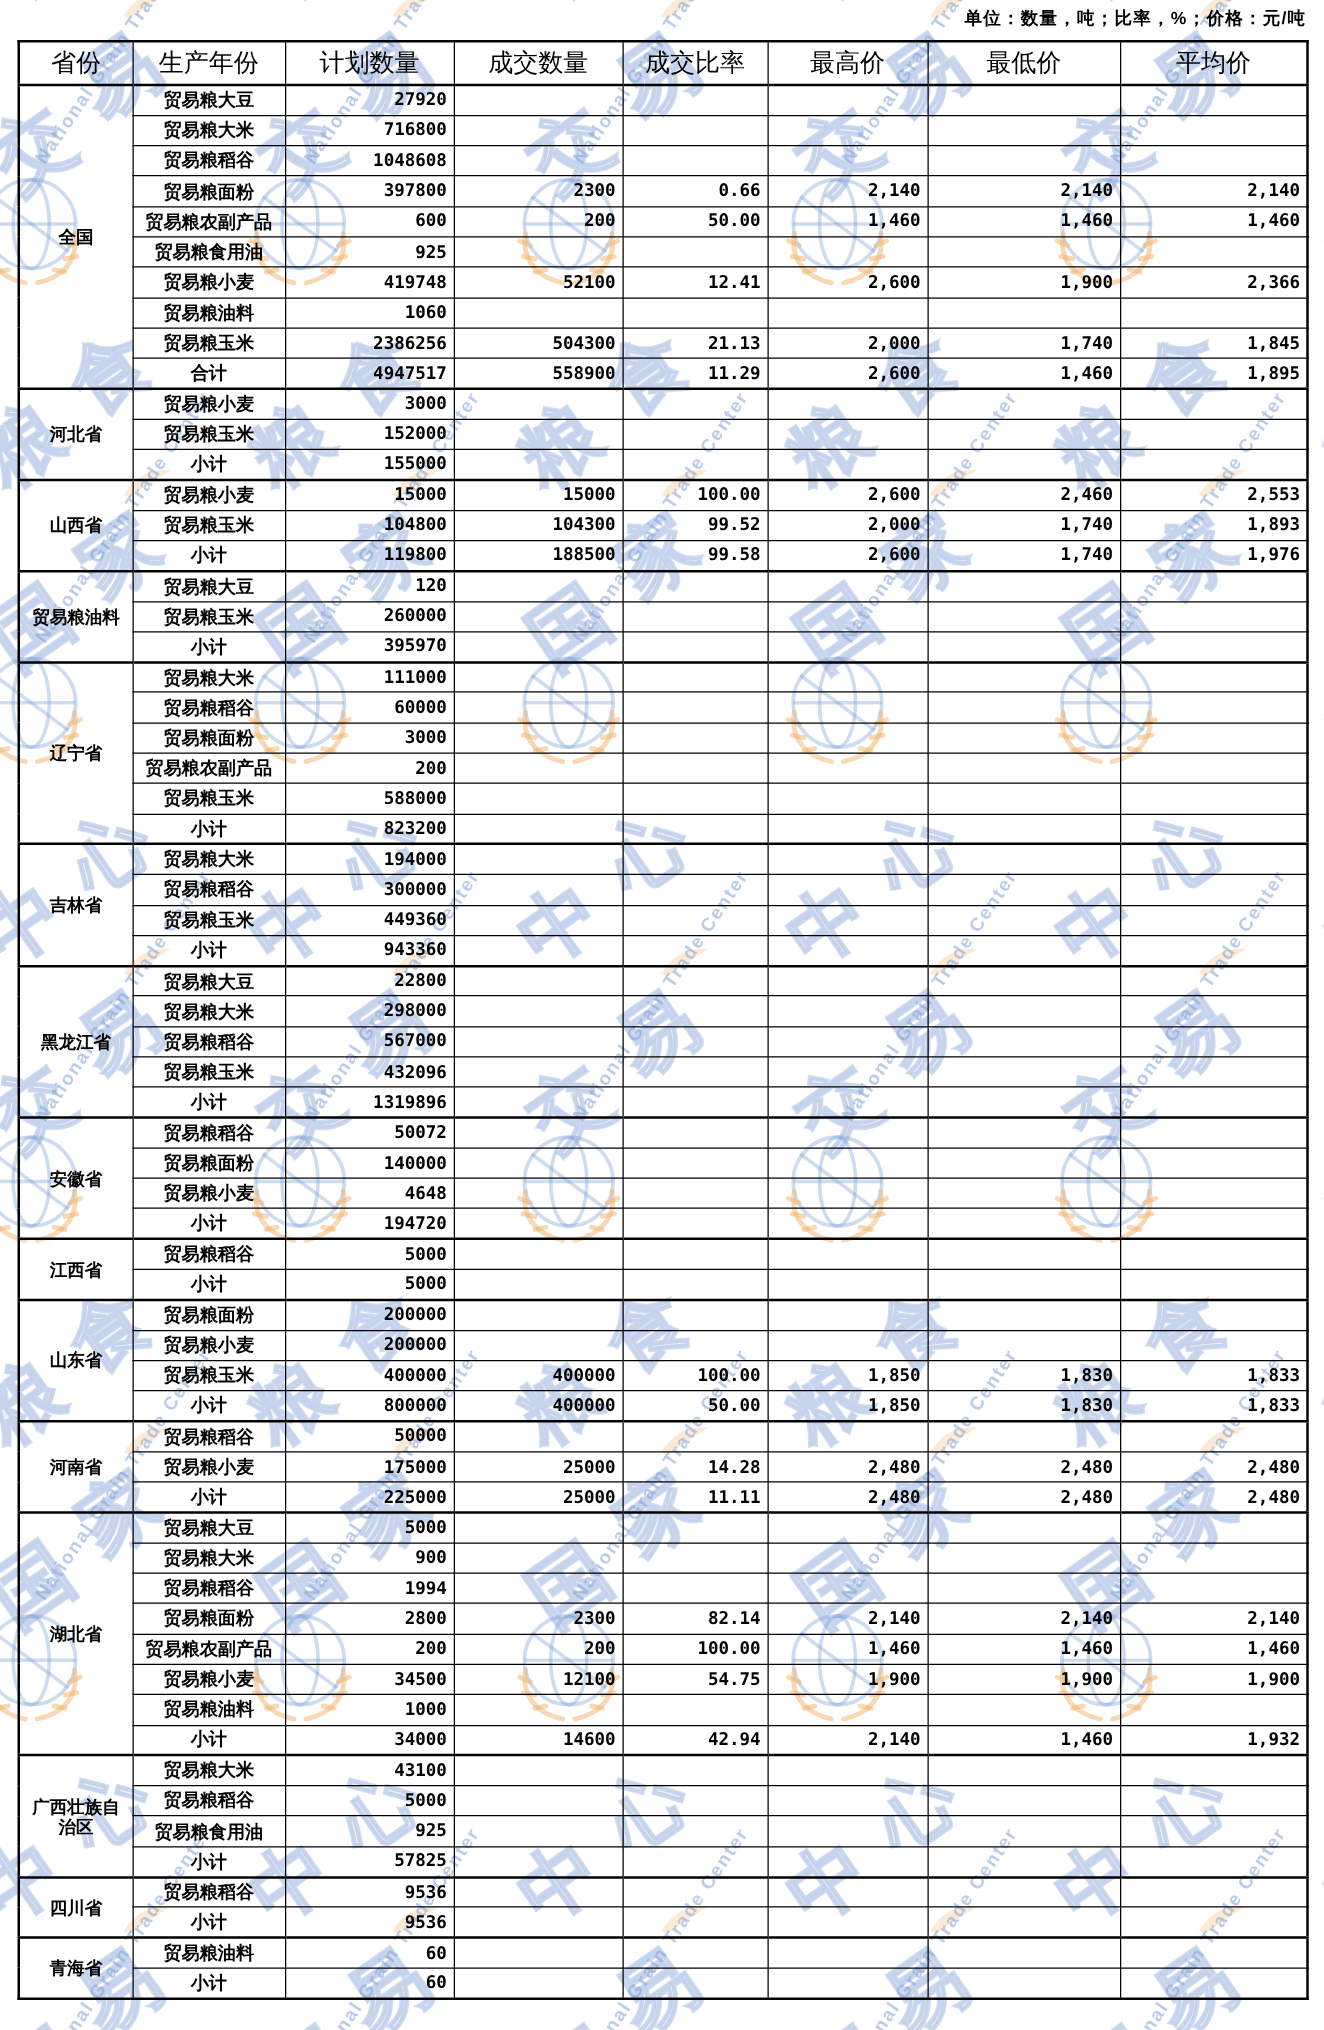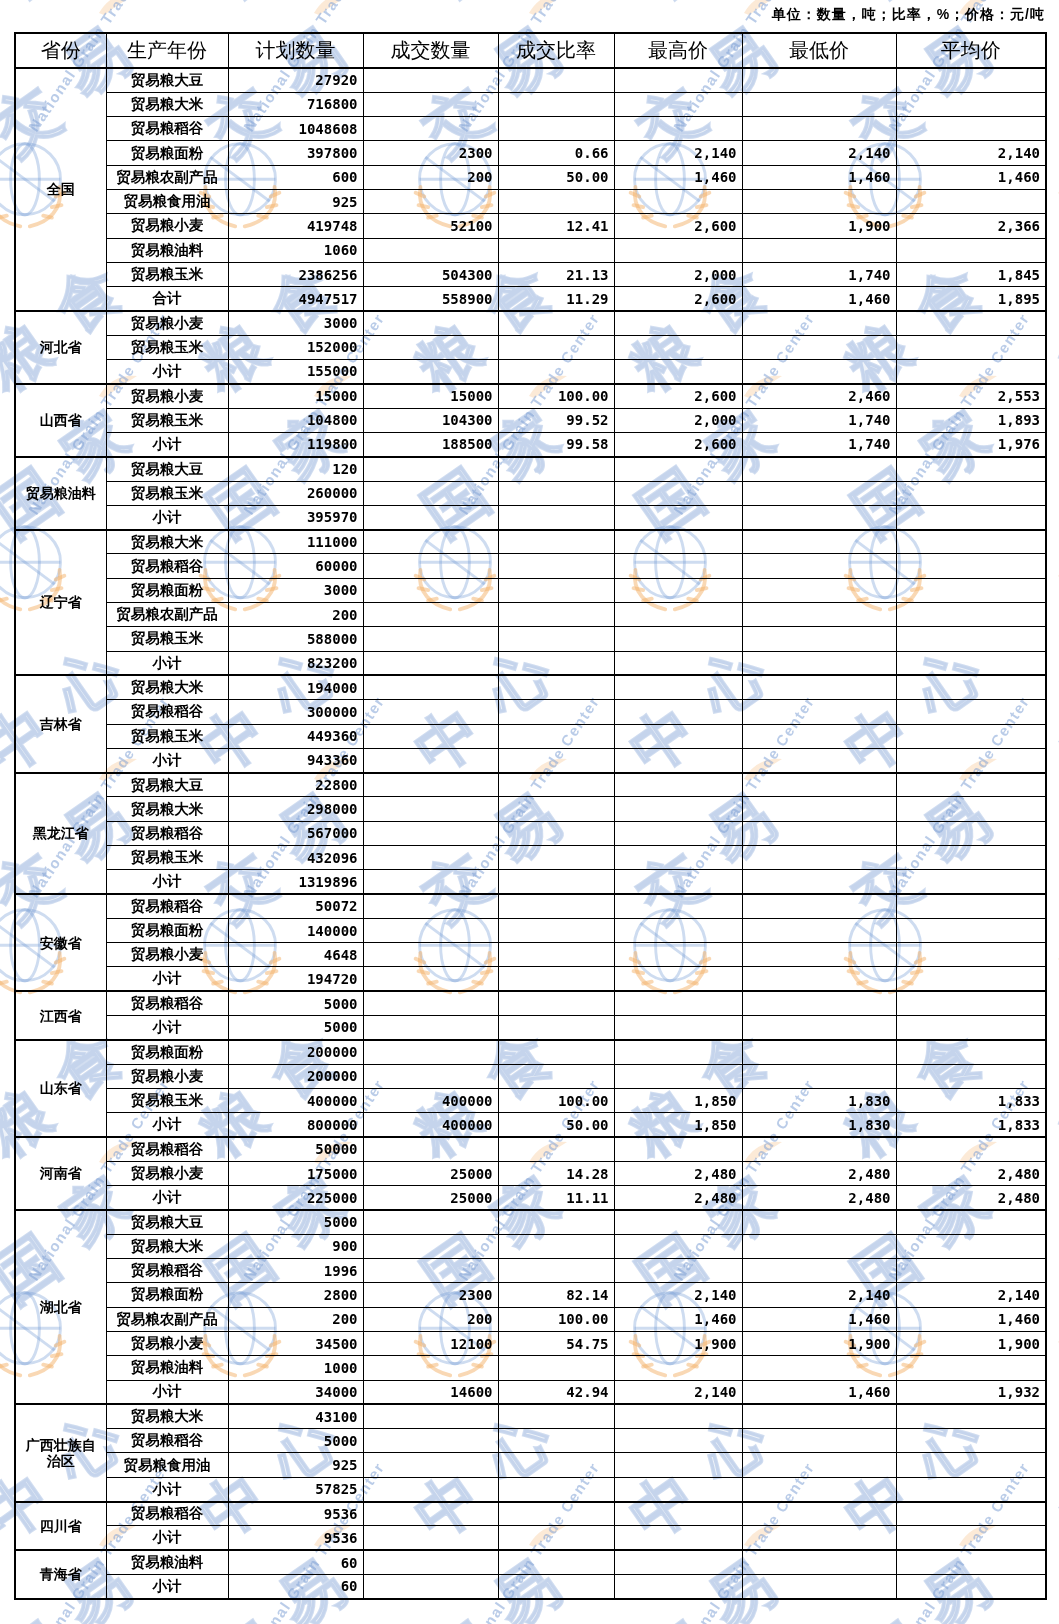--- a/index.html
+++ b/index.html
@@ -1212,21 +1212,21 @@
           <td class="cat">贸易粮大米</td>
           <td class="num">900</td>
           <td class="num"></td>
           <td class="num"></td>
           <td class="num"></td>
           <td class="num"></td>
           <td class="num"></td>
         </tr>
         <tr>
           <td class="cat">贸易粮稻谷</td>
-          <td class="num">1996</td>
+          <td class="num">1994</td>
           <td class="num"></td>
           <td class="num"></td>
           <td class="num"></td>
           <td class="num"></td>
           <td class="num"></td>
         </tr>
         <tr>
           <td class="cat">贸易粮面粉</td>
           <td class="num">2800</td>
           <td class="num">2300</td>

